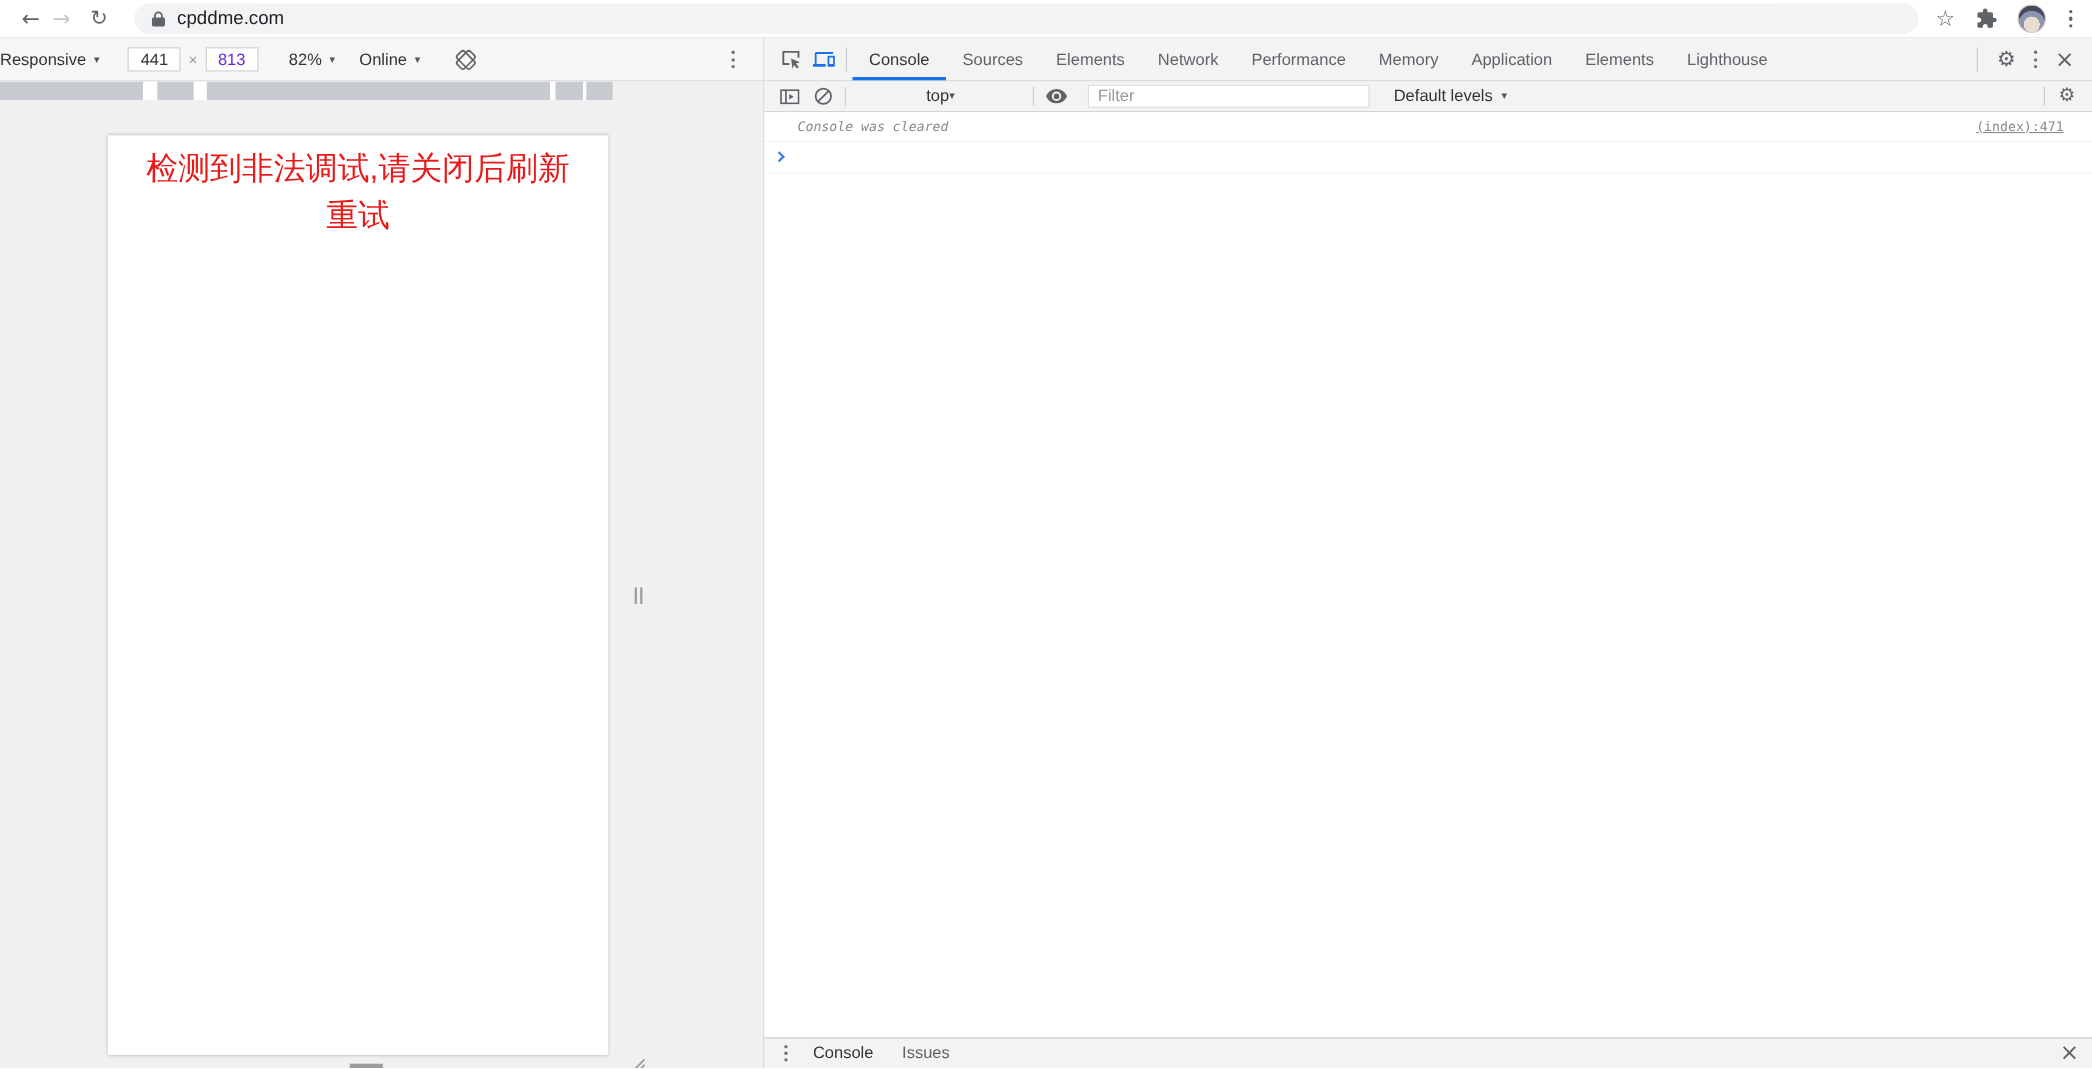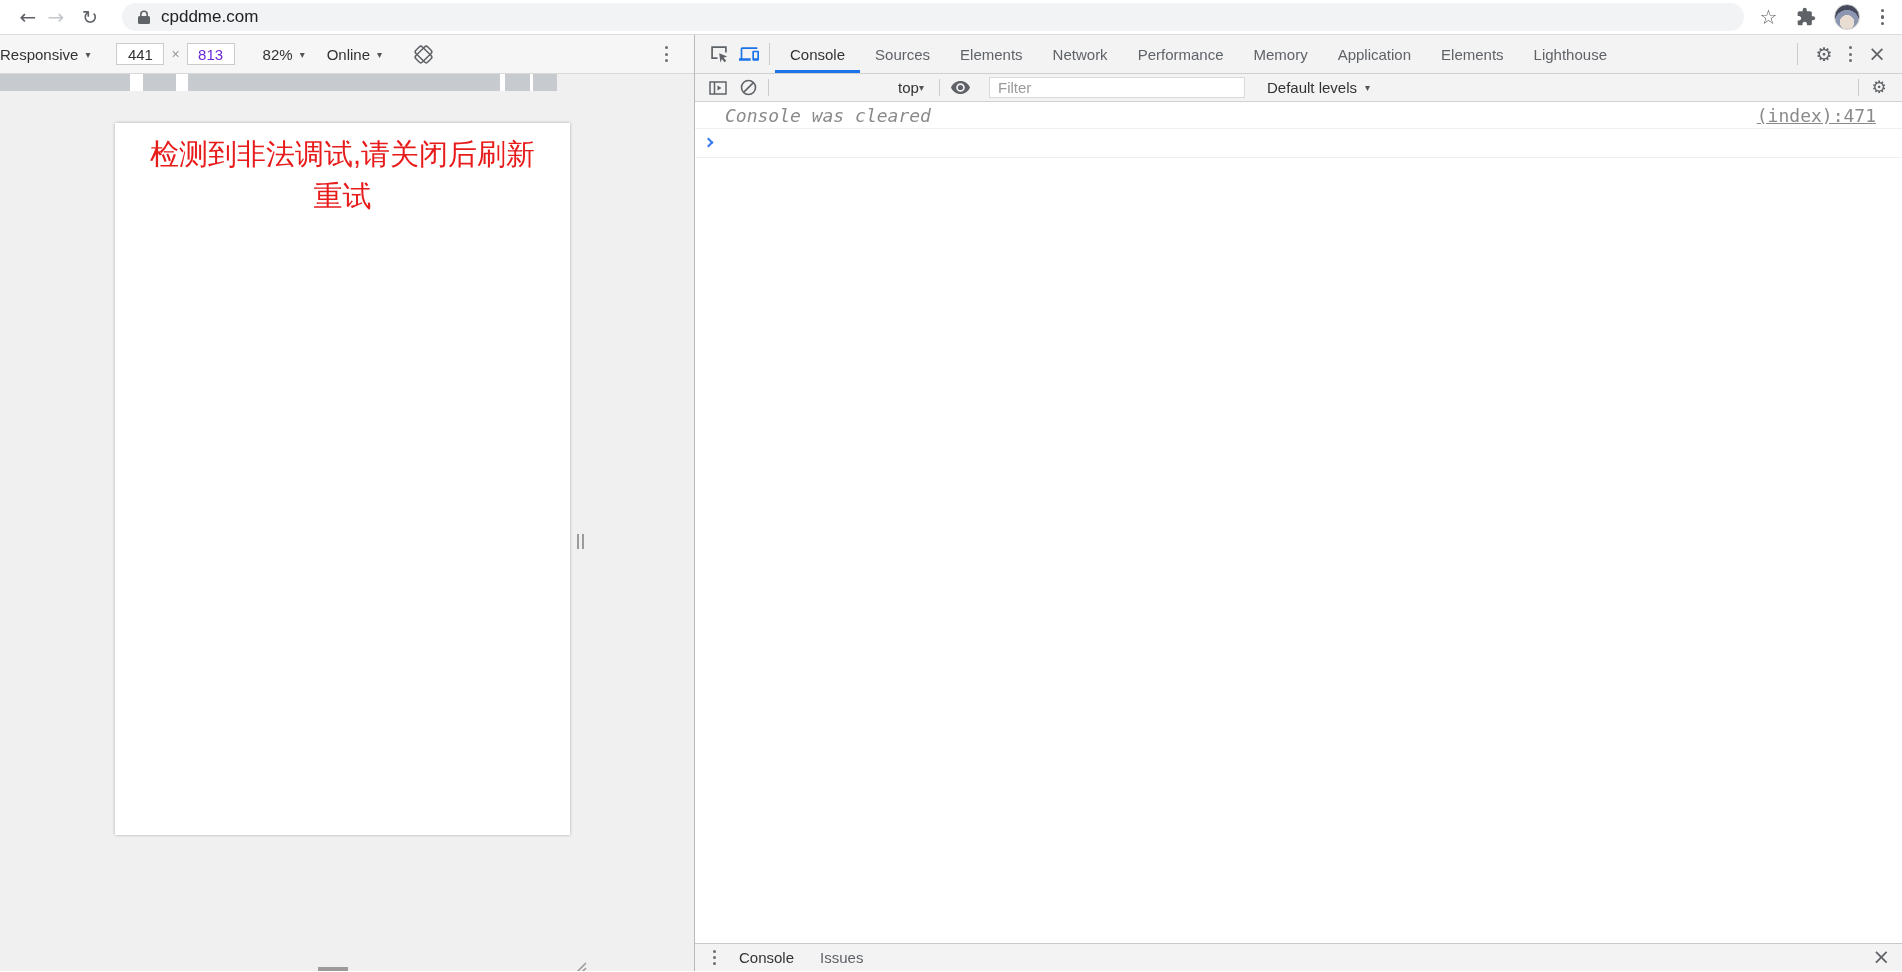--- a/index.html
+++ b/index.html
@@ -37,21 +37,21 @@
   .caret { font-family:"DejaVu Sans",sans-serif; font-size:10px; color:#555; }
   .dim-input { width:48px; height:22px; border:1px solid #ccc; background:#fff; text-align:center;
     font-size:15px; color:#333; font-family:inherit; }
   .dim-input.muted { color:#6d28d9; }
   .x-sep { color:#9a9a9a; margin:0 7px; font-size:14px; }
   .dt-spacer { flex:1; }
 
   .canvas { flex:1; position:relative; background:#f0f0f0; overflow:hidden; }
   .ruler { position:absolute; top:0; left:0; width:557px; height:17px; background:#fff; }
   .ruler i { position:absolute; top:0; height:17px; background:#c7cbcf; display:block; }
-  .device-frame { position:absolute; left:115px; top:49px; width:455px; height:712px;
+  .device-frame { position:absolute; left:98px; top:49px; width:455px; height:836px;
     background:#fff; box-shadow:0 0 3px rgba(0,0,0,0.28); }
   .vp-error { margin-top:10px; padding:0 18px; text-align:center;
     color:#e81b1b; font-size:29px; line-height:42px; font-family:sans-serif; }
   .handle-right { position:absolute; left:577px; top:460px; display:flex; gap:3px; cursor:ew-resize; }
   .handle-right i { width:2px; height:15px; background:#9b9b9b; display:block; }
   .handle-bottom { position:absolute; left:318px; top:893px; width:30px; height:4px; background:#9b9b9b; cursor:ns-resize; }
   .handle-corner { position:absolute; left:572px; top:886px; cursor:nwse-resize; }
 
   
   .devtools { flex:1; display:flex; flex-direction:column; background:#fff; min-width:0; }
@@ -63,29 +63,29 @@
   .tab { padding:0 15px; display:flex; align-items:center; font-size:15px; color:#5f6368;
     cursor:pointer; border-bottom:3px solid transparent; border-top:3px solid transparent; }
   .tab.active { color:#333; border-bottom-color:#1a73e8; }
   .dt-tab-right { margin-left:auto; display:flex; align-items:center; gap:6px; }
   .gear { font-family:"DejaVu Sans",sans-serif; font-size:19px; color:#5f6368; cursor:pointer; line-height:1; }
   .close-x { font-family:"DejaVu Sans",sans-serif; font-size:21px; color:#5f6368; cursor:pointer; line-height:1; }
 
   .console-toolbar { height:28px; flex:none; background:#f3f3f3; border-bottom:1px solid #d0d0d0;
     display:flex; align-items:center; padding:0 8px; font-size:15px; color:#333; }
   .console-toolbar .vdivider { height:17px; }
-  .ctx-select { width:160px; display:flex; align-items:center; justify-content:flex-end;
+  .ctx-select { width:160px; display:flex; align-items:center; justify-content:center;
     padding:0 10px 0 12px; cursor:pointer; color:#333; }
   .filter-box { width:256px; height:21px; background:#fff; border:1px solid #dadada; margin:0 12px 0 14px;
     font-size:15px; padding:0 8px; color:#333; font-family:inherit; }
   .filter-box::placeholder { color:#9a9a9a; }
   .levels { display:flex; align-items:center; gap:8px; margin-left:10px; cursor:pointer; }
 
   .console-body { flex:1; background:#fff; font-family:"DejaVu Sans Mono","Liberation Mono",monospace;
-    font-size:18px; overflow:hidden; display:flex; flex-direction:column; }
+    font-size:12px; overflow:hidden; display:flex; flex-direction:column; }
   .cleared-row { height:27px; flex:none; border-bottom:1px solid #f0f0f0;
     display:flex; align-items:center; padding:0 26px 0 30px; }
   .cleared-msg { font-style:italic; color:#8a8a8a; }
   .src-link { margin-left:auto; color:#8a8a8a; text-decoration:underline; cursor:pointer; }
   .prompt-row { height:29px; flex:none; border-bottom:1px solid #f0f0f0; display:flex; align-items:center; padding-left:10px; }
   .chevron { width:7px; height:7px; border-top:2px solid #3679f0; border-right:2px solid #3679f0;
     transform:rotate(45deg); margin-top:-1px; }
 
   .drawer { height:28px; flex:none; background:#f3f3f3; border-top:1px solid #c9c9c9;
     display:flex; align-items:center; padding:0 12px 0 14px; font-size:15px; }

